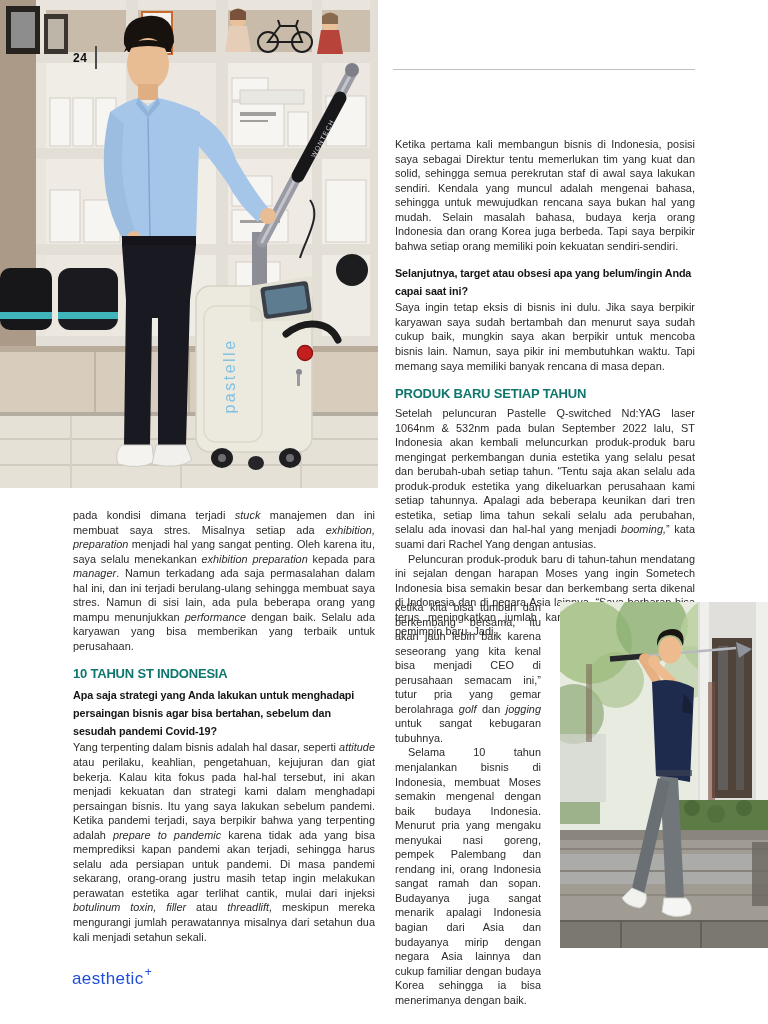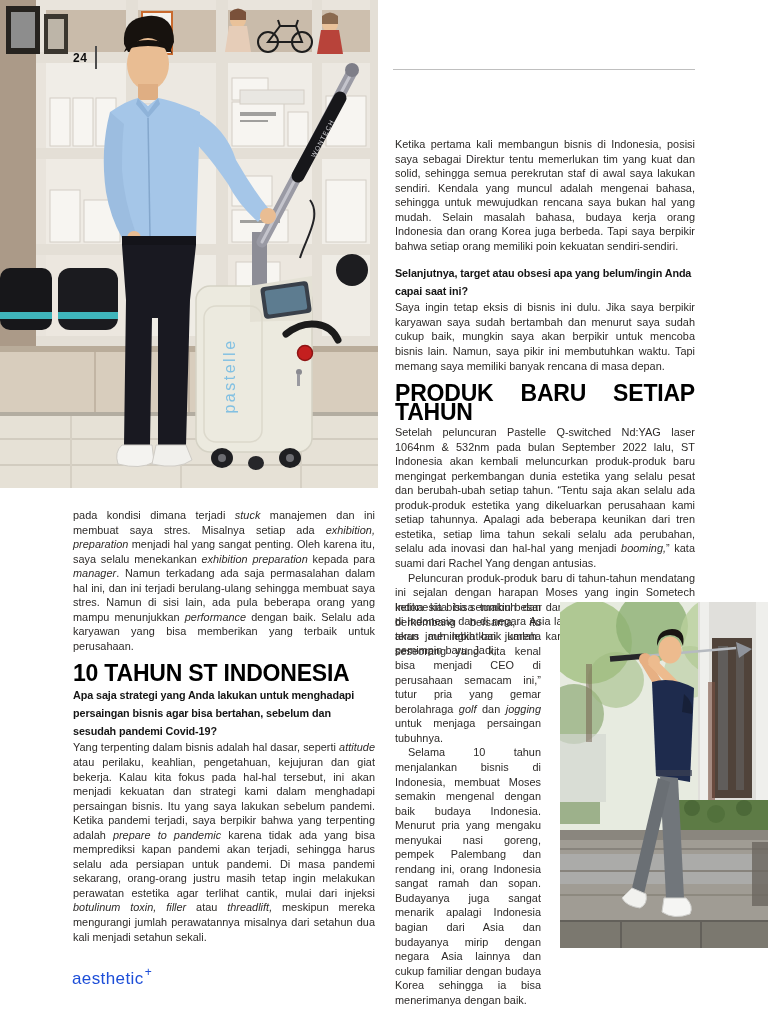--- a/index.html
+++ b/index.html
@@ -22,21 +22,21 @@
   #top-rule{position:absolute;left:393px;top:69px;width:302px;height:1px;background:#bfbfbf;}
   
   .col{position:absolute;font-size:10.9px;line-height:14.55px;text-align:justify;letter-spacing:0.02px;color:#2d2a28;}
   #left-col{left:73px;top:508px;width:302px;}
   #right-col{left:395px;top:137px;width:300px;}
   #narrow-col{left:395px;top:600px;width:146px;}
   .col p{margin:0;}
   p.q{font-weight:bold;color:#151515;text-align:left;line-height:18px;margin-top:11px;letter-spacing:-0.1px;font-size:10.8px;}
   p.first{margin-top:0;}
   h2{
-    margin:11px 0 3px 0;font-size:23px;font-weight:bold;color:#000000;
+    margin:11px 0 3px 0;font-size:13px;font-weight:bold;color:#0f766e;
     letter-spacing:-0.2px;line-height:19px;font-family:"Liberation Sans",sans-serif;
   }
   .indent{text-indent:13px;}
   em{font-style:italic;}
   
   #footer-logo{
     position:absolute;left:72px;top:966px;font-size:17px;color:#1d4ed8;
     letter-spacing:.4px;font-weight:400;
   }
   #footer-logo sup{font-size:12px;position:relative;top:-1px;left:1px;}
@@ -220,21 +220,21 @@
   <div class="col" id="right-col">
     <p class="first">Ketika pertama kali membangun bisnis di Indonesia, posisi saya sebagai Direktur tentu memerlukan tim yang kuat dan solid, sehingga semua perekrutan staf di awal saya lakukan sendiri. Kendala yang muncul adalah mengenai bahasa, sehingga untuk mewujudkan rencana saya bukan hal yang mudah. Selain masalah bahasa, budaya kerja orang Indonesia dan orang Korea juga berbeda. Tapi saya berpikir bahwa setiap orang memiliki poin kekuatan sendiri-sendiri.</p>
     <p class="q">Selanjutnya, target atau obsesi apa yang belum/ingin Anda capai saat ini?</p>
     <p>Saya ingin tetap eksis di bisnis ini dulu. Jika saya berpikir karyawan saya sudah bertambah dan menurut saya sudah cukup baik, mungkin saya akan berpikir untuk mencoba bisnis lain. Namun, saya pikir ini membutuhkan waktu. Tapi memang saya memiliki banyak rencana di masa depan.</p>
     <h2>PRODUK BARU SETIAP TAHUN</h2>
     <p><span>Setelah peluncuran Pastelle Q-switched Nd:YAG laser 1064nm &amp; 532nm pada bulan September 2022 lalu, ST Indonesia akan kembali meluncurkan produk-produk baru mengingat perkembangan dunia estetika yang selalu pesat dan berubah-ubah setiap tahun. “Tentu saja akan selalu ada produk-produk estetika yang dikeluarkan perusahaan kami setiap tahunnya. Apalagi ada beberapa keunikan dari tren estetika, setiap lima tahun sekali selalu ada perubahan, selalu ada inovasi dan hal-hal yang menjadi </span><em>booming,</em><span>” kata suami dari Rachel Yang dengan antusias.</span></p>
     <p class="indent">Peluncuran produk-produk baru di tahun-tahun mendatang ini sejalan dengan harapan Moses yang ingin Sometech Indonesia bisa semakin besar dan berkembang serta dikenal di Indonesia dan di negara Asia lainnya. “Saya berharap bisa terus meningkatkan jumlah karyawan dan bisa menjadi pemimpin baru. Jadi,</p>
   </div>
 
   <div class="col" id="narrow-col">
-    <p class="first"><span>ketika kita bisa tumbuh dan berkembang bersama, itu akan jauh lebih baik karena seseorang yang kita kenal bisa menjadi CEO di perusahaan semacam ini,” tutur pria yang gemar berolahraga </span><em>golf</em><span> dan </span><em>jogging</em><span> untuk menjaga persaingan tubuhnya.</span></p>
+    <p class="first"><span>ketika kita bisa tumbuh dan berkembang bersama, itu akan jauh lebih baik karena seseorang yang kita kenal bisa menjadi CEO di perusahaan semacam ini,” tutur pria yang gemar berolahraga </span><em>golf</em><span> dan </span><em>jogging</em><span> untuk sangat kebugaran tubuhnya.</span></p>
     <p class="indent">Selama 10 tahun menjalankan bisnis di Indonesia, membuat Moses semakin mengenal dengan baik budaya Indonesia. Menurut pria yang mengaku menyukai nasi goreng, pempek Palembang dan rendang ini, orang Indonesia sangat ramah dan sopan. Budayanya juga sangat menarik apalagi Indonesia bagian dari Asia dan budayanya mirip dengan negara Asia lainnya dan cukup familiar dengan budaya Korea sehingga ia bisa menerimanya dengan baik.</p>
   </div>
 
   <div class="photo" id="golf-photo">
     <svg width="208" height="346" viewBox="0 0 208 346" xmlns="http://www.w3.org/2000/svg">
       <rect width="208" height="346" fill="#e7ebe0"></rect>
 
       <g>
         <circle cx="30" cy="40" r="42" fill="#a9c48b" opacity=".9"></circle>
         <circle cx="92" cy="24" r="36" fill="#8db073" opacity=".8"></circle>

